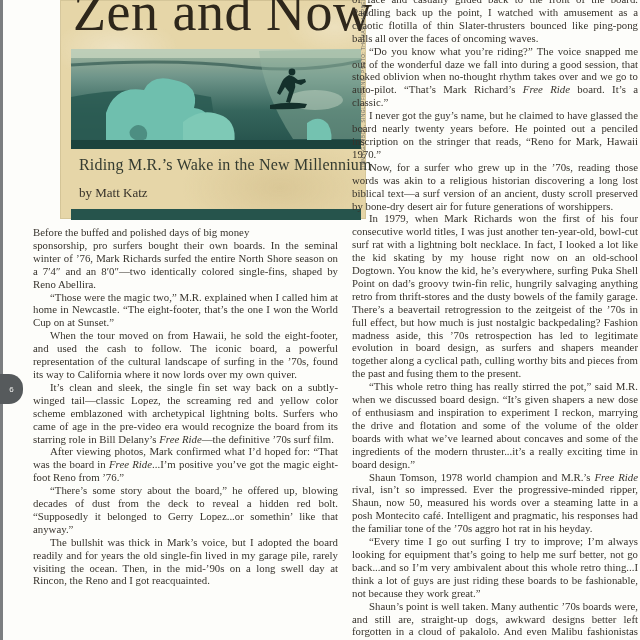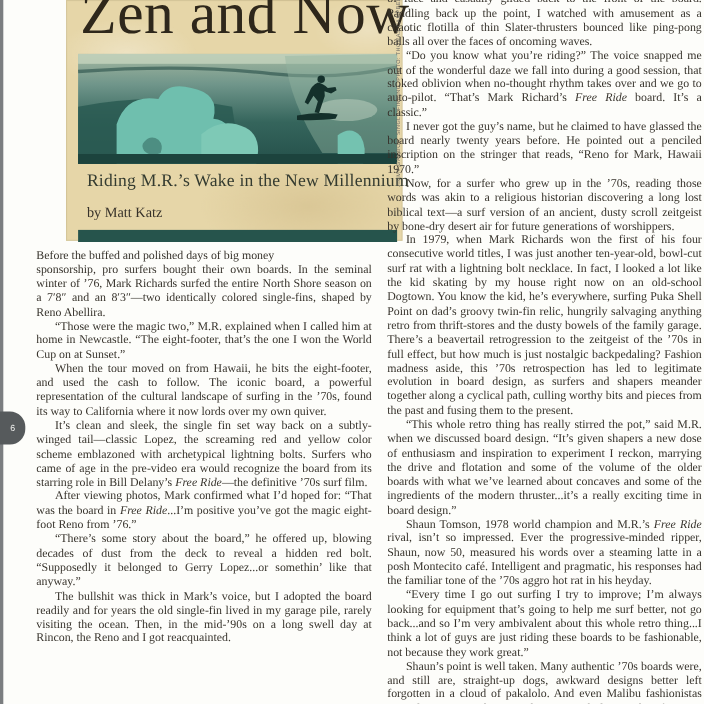--- a/index.html
+++ b/index.html
@@ -117,36 +117,36 @@
 
     <div class="photo-title">Zen and Now</div>
     <div class="photo-subtitle">Riding M.R.’s Wake in the New Millennium</div>
     <div class="photo-byline">by Matt Katz</div>
     <div class="photo-credit">JIMMY GAMBOA, SINGLE FINNING. PHOTO: THOMAS CAMPBELL</div>
   </div>
 
   <div class="col col-left">
     <p class="lead-in">Before the buffed and polished days of big money</p>
     <div>
-        <p><span>sponsorship, pro surfers bought their own boards. In the seminal winter of ’76, Mark Richards surfed the entire North Shore season on a 7′8″ and an 8′3″—two identically colored single-fins, shaped by Reno Abellira.</span></p>
+        <p><span>sponsorship, pro surfers bought their own boards. In the seminal winter of ’76, Mark Richards surfed the entire North Shore season on a 7′4″ and an 8′0″—two identically colored single-fins, shaped by Reno Abellira.</span></p>
         <p class="indent"><span>“Those were the magic two,” M.R. explained when I called him at home in Newcastle. “The eight-footer, that’s the one I won the World Cup on at Sunset.”</span></p>
-        <p class="indent"><span>When the tour moved on from Hawaii, he bits the eight-footer, and used the cash to follow. The iconic board, a powerful representation of the cultural landscape of surfing in the ’70s, found its way to California where it now lords over my own quiver.</span></p>
+        <p class="indent"><span>When the tour moved on from Hawaii, he sold the eight-footer, and used the cash to follow. The iconic board, a powerful representation of the cultural landscape of surfing in the ’70s, found its way to California where it now lords over my own quiver.</span></p>
         <p class="indent"><span>It’s clean and sleek, the single fin set way back on a subtly-winged tail—classic Lopez, the screaming red and yellow color scheme emblazoned with archetypical lightning bolts. Surfers who came of age in the pre-video era would recognize the board from its starring role in Bill Delany’s </span><i>Free Ride</i><span>—the definitive ’70s surf film.</span></p>
         <p class="indent"><span>After viewing photos, Mark confirmed what I’d hoped for: “That was the board in </span><i>Free Ride</i><span>...I’m positive you’ve got the magic eight-foot Reno from ’76.”</span></p>
         <p class="indent"><span>“There’s some story about the board,” he offered up, blowing decades of dust from the deck to reveal a hidden red bolt. “Supposedly it belonged to Gerry Lopez...or somethin’ like that anyway.”</span></p>
         <p class="indent"><span>The bullshit was thick in Mark’s voice, but I adopted the board readily and for years the old single-fin lived in my garage pile, rarely visiting the ocean. Then, in the mid-’90s on a long swell day at Rincon, the Reno and I got reacquainted.</span></p>
       </div>
   </div>
 
   <div class="col col-right">
     <div>
         <p class="clip-top"><span>of face and casually glided back to the front of the board. Paddling back up the point, I watched with amusement as a chaotic flotilla of thin Slater-thrusters bounced like ping-pong balls all over the faces of oncoming waves.</span></p>
         <p class="indent"><span>“Do you know what you’re riding?” The voice snapped me out of the wonderful daze we fall into during a good session, that stoked oblivion when no-thought rhythm takes over and we go to auto-pilot. “That’s Mark Richard’s </span><i>Free Ride</i><span> board. It’s a classic.”</span></p>
         <p class="indent"><span>I never got the guy’s name, but he claimed to have glassed the board nearly twenty years before. He pointed out a penciled inscription on the stringer that reads, “Reno for Mark, Hawaii 1970.”</span></p>
-        <p class="indent"><span>Now, for a surfer who grew up in the ’70s, reading those words was akin to a religious historian discovering a long lost biblical text—a surf version of an ancient, dusty scroll zeitgeist by bone-dry desert air for future generations of worshippers.</span></p>
+        <p class="indent"><span>Now, for a surfer who grew up in the ’70s, reading those words was akin to a religious historian discovering a long lost biblical text—a surf version of an ancient, dusty scroll preserved by bone-dry desert air for future generations of worshippers.</span></p>
         <p class="indent"><span>In 1979, when Mark Richards won the first of his four consecutive world titles, I was just another ten-year-old, bowl-cut surf rat with a lightning bolt necklace. In fact, I looked a lot like the kid skating by my house right now on an old-school Dogtown. You know the kid, he’s everywhere, surfing Puka Shell Point on dad’s groovy twin-fin relic, hungrily salvaging anything retro from thrift-stores and the dusty bowels of the family garage. There’s a beavertail retrogression to the zeitgeist of the ’70s in full effect, but how much is just nostalgic backpedaling? Fashion madness aside, this ’70s retrospection has led to legitimate evolution in board design, as surfers and shapers meander together along a cyclical path, culling worthy bits and pieces from the past and fusing them to the present.</span></p>
         <p class="indent"><span>“This whole retro thing has really stirred the pot,” said M.R. when we discussed board design. “It’s given shapers a new dose of enthusiasm and inspiration to experiment I reckon, marrying the drive and flotation and some of the volume of the older boards with what we’ve learned about concaves and some of the ingredients of the modern thruster...it’s a really exciting time in board design.”</span></p>
         <p class="indent"><span>Shaun Tomson, 1978 world champion and M.R.’s </span><i>Free Ride</i><span> rival, isn’t so impressed. Ever the progressive-minded ripper, Shaun, now 50, measured his words over a steaming latte in a posh Montecito café. Intelligent and pragmatic, his responses had the familiar tone of the ’70s aggro hot rat in his heyday.</span></p>
         <p class="indent"><span>“Every time I go out surfing I try to improve; I’m always looking for equipment that’s going to help me surf better, not go back...and so I’m very ambivalent about this whole retro thing...I think a lot of guys are just riding these boards to be fashionable, not because they work great.”</span></p>
         <p class="indent"><span>Shaun’s point is well taken. Many authentic ’70s boards were, and still are, straight-up dogs, awkward designs better left forgotten in a cloud of pakalolo. And even Malibu fashionistas must know somewhere in their voguish hearts that front-zip beavertails are way over the top.</span></p>
       </div>
   </div>
 
 </div>
 

